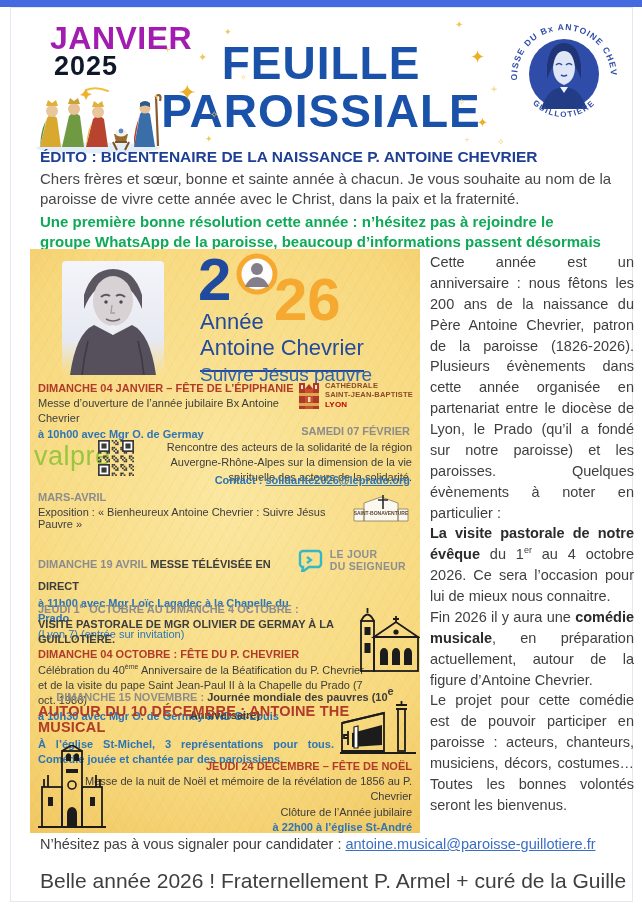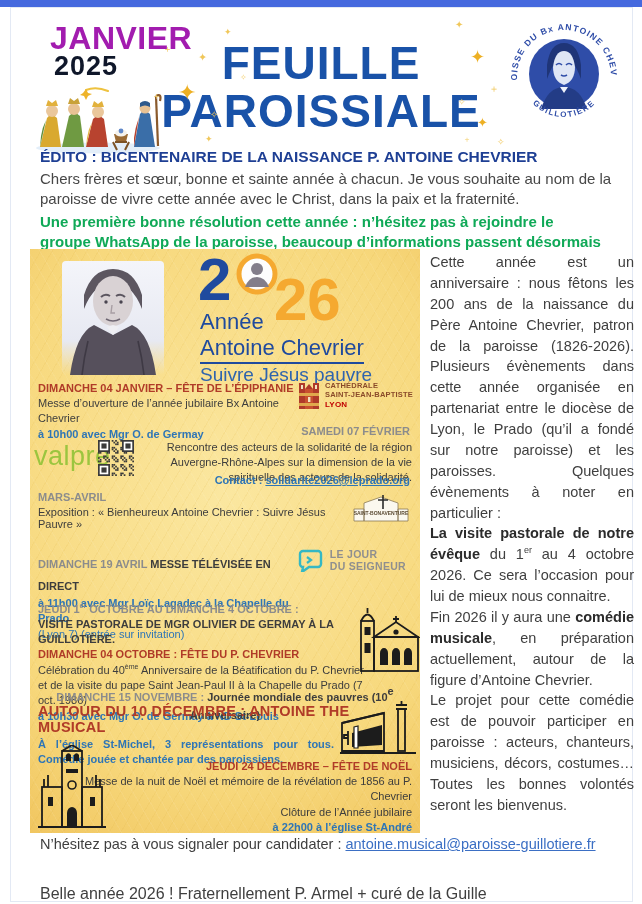--- a/index.html
+++ b/index.html
@@ -33,37 +33,37 @@
   .dkb{color:#3d3d3d;font-weight:800;font-size:11px;}
   .bl{color:#2e75b6;font-weight:800;font-size:11px;}
   .bln{color:#2e75b6;font-size:11px;}
   .ev{line-height:1.38;}
   .portrait{position:absolute;left:32px;top:12px;width:102px;height:114px;background:linear-gradient(180deg,#f4f5fa 0%,#e7e9f2 70%,rgba(231,233,242,0) 100%);border-radius:4px;}
   .l26{position:absolute;left:168px;top:2px;width:214px;height:138px;}
   .l26 .d2{position:absolute;left:0;top:-6px;font-weight:800;font-size:60px;color:#1f4a9e;}
   .l26 .circ0{position:absolute;left:38px;top:2px;}
   .l26 .d26{position:absolute;left:76px;top:14px;font-weight:800;font-size:60px;color:#f5a930;}
   .l26 .an{position:absolute;left:2px;top:58px;font-size:22px;color:#1f4a9e;}
-  .l26 .ac{position:absolute;left:2px;top:84px;font-size:22px;color:#1f4a9e;border-bottom:2px solid #1f4a9e;padding-bottom:1px;}
+  .l26 .ac{position:absolute;left:2px;top:84px;font-size:22px;color:#1f4a9e;border-bottom:2px solid #1f4a9e;padding-bottom:9px;}
   .l26 .sj{position:absolute;left:2px;top:113px;font-size:19px;color:#2f64ae;}
   .cath{display:flex;gap:5px;align-items:flex-start;}
   .cath .ct{font-size:7.5px;font-weight:700;color:#8a4a2a;line-height:1.25;letter-spacing:.2px;}
   .cath .ct .ly{color:#c00000;font-size:8px;}
   .valpre{font-size:27px;font-weight:300;color:#9bc53f;letter-spacing:.5px;}
   .ljds{display:flex;gap:7px;align-items:center;}
   .ljds .lt{font-size:10.5px;font-weight:800;color:#8f8f8f;line-height:1.1;letter-spacing:.3px;}
   a.lnk{color:#2e75b6;text-decoration:underline;font-weight:800;font-size:11px;cursor:pointer;}
   
   .rcol{position:absolute;left:430px;top:252px;width:204px;font-size:14.5px;color:#3f3f3f;line-height:1.44;text-align:justify;}
   .rcol p{margin:0;}
   .rcol b{color:#2b2b2b;}
   
   .f1{position:absolute;left:40px;top:836px;font-size:14.5px;color:#3f3f3f;}
   .f1 a{color:#3b6fc4;text-decoration:underline;cursor:pointer;}
-  .f2{position:absolute;left:40px;top:869px;font-size:16px;color:#3f3f3f;margin-top:16px;}
+  .f2{position:absolute;left:40px;top:869px;font-size:21px;color:#3f3f3f;}
   sup{font-size:7px;}
   .rcol sup{font-size:9px;}
 </style>
 </head>
 <body>
 
 <div class="topbar"></div>
 <div class="page-frame"></div>
 
 <div>

